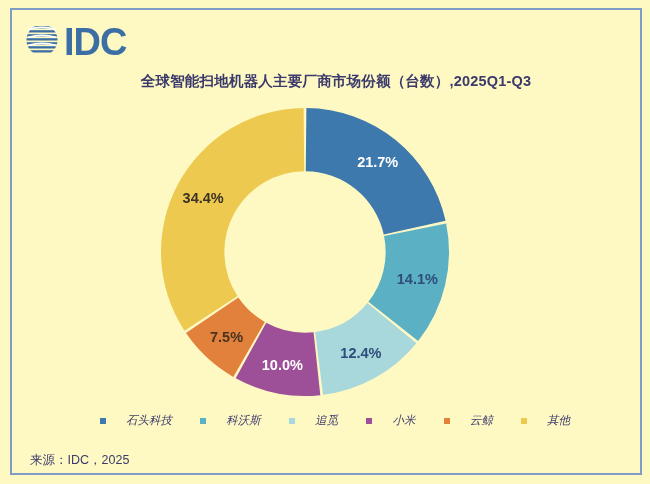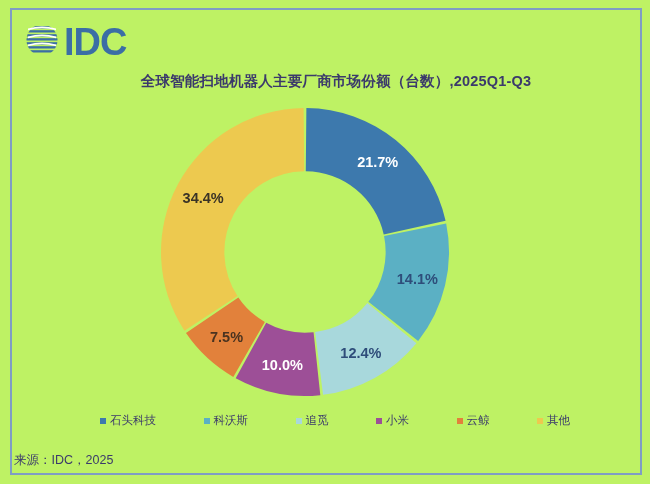--- a/index.html
+++ b/index.html
@@ -10,21 +10,21 @@
     width: 650px;
     height: 484px;
     background: #ffffff;
     font-family: "Liberation Sans", "DejaVu Sans", sans-serif;
     overflow: hidden;
   }
   #page {
     position: relative;
     width: 650px;
     height: 484px;
-    background: #bef264;
+    background: #fef9c3;
     box-sizing: border-box;
   }
   
   .frame-line {
     position: absolute;
     background: #7f9dc4;
   }
   .frame-top    { left: 10px;  top: 8px;    width: 632px; height: 2px; }
   .frame-bottom { left: 10px;  top: 473px;  width: 632px; height: 2px; }
   .frame-left   { left: 10px;  top: 8px;    width: 2px;   height: 467px; }
@@ -86,39 +86,40 @@
     left: 100px;
     top: 413px;
     width: 470px;
     display: flex;
     justify-content: space-between;
     align-items: center;
   }
   .legend-item {
     display: flex;
     align-items: center;
-    gap: 4px;
+    gap: 20px;
     white-space: nowrap;
+    font-style: italic;
   }
   .legend-swatch {
     width: 6px;
     height: 6px;
     display: inline-block;
     flex: none;
   }
   .legend-label {
     font-size: 11.5px;
     color: #3b3a6b;
     font-family: "Liberation Sans", "DejaVu Sans", sans-serif;
   }
 
   
   #source-note {
     position: absolute;
-    left: 14px;
+    left: 30px;
     top: 452px;
     font-size: 12.5px;
     color: #3b3a6b;
     font-family: "Liberation Sans", "DejaVu Sans", sans-serif;
   }
 </style>
 </head>
 <body>
 
 <div id="page">

